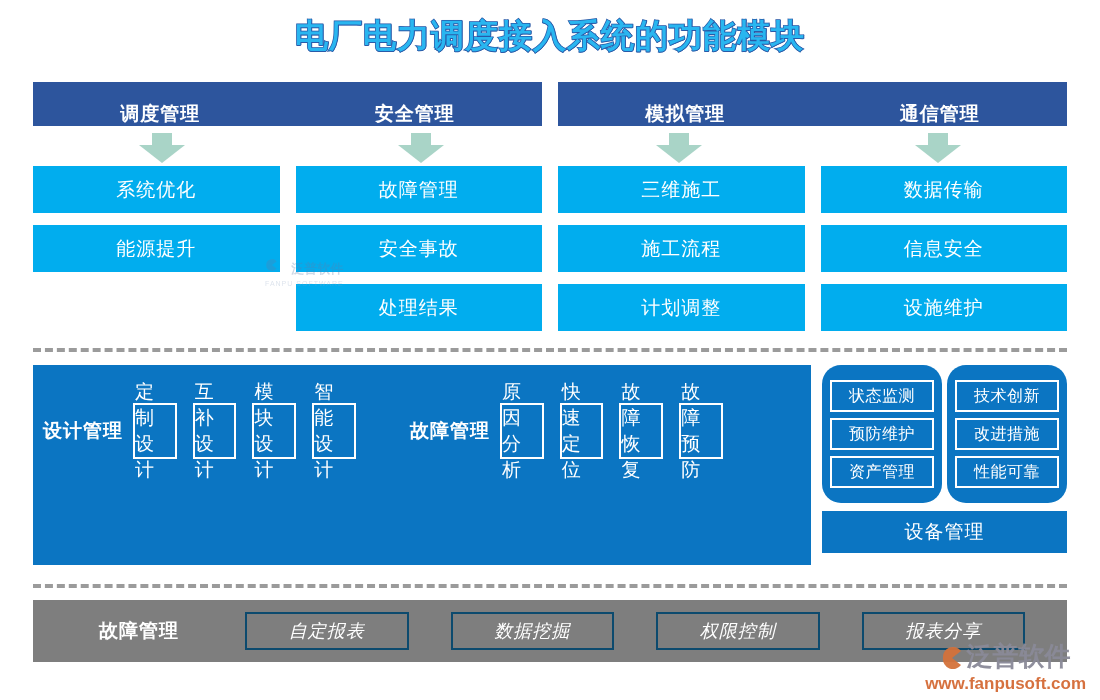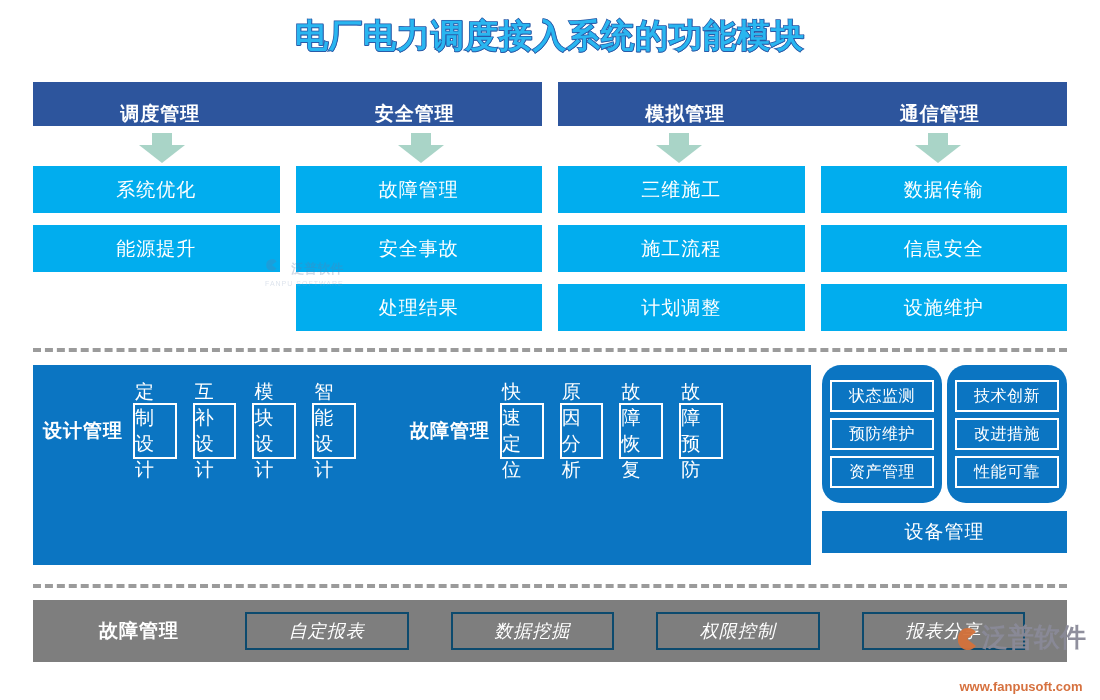--- a/index.html
+++ b/index.html
@@ -315,21 +315,21 @@
     opacity: 0.30;
   }
   .wm-center .wm-mark { font-size: 13px; color: #5c7fae; }
   .wm-center .wm-sub { font-size: 7px; color: #8fa6c4; letter-spacing: 1px; }
   .wm-corner {
     right: 14px;
     bottom: 6px;
     opacity: 0.95;
   }
   .wm-corner .wm-mark { font-size: 26px; color: #8a8a98; }
-  .wm-corner .wm-url { font-size: 13px; margin-top: 24px; }
+  .wm-corner .wm-url { font-size: 17px; }
   .wm-logo {
     width: 22px;
     height: 22px;
     position: relative;
     flex: none;
   }
   .wm-logo svg { display: block; }
 </style>
 </head>
 <body>
@@ -409,22 +409,22 @@
       <div class="mid-cells">
         <div class="mid-cell">定制设计</div>
         <div class="mid-cell">互补设计</div>
         <div class="mid-cell">模块设计</div>
         <div class="mid-cell">智能设计</div>
       </div>
     </div>
     <div class="mid-row">
       <div class="mid-row-label">故障管理</div>
       <div class="mid-cells">
+        <div class="mid-cell">原因分析</div>
         <div class="mid-cell">快速定位</div>
-        <div class="mid-cell">原因分析</div>
         <div class="mid-cell">故障恢复</div>
         <div class="mid-cell">故障预防</div>
       </div>
     </div>
   </div>
 
   <div class="mid-right">
     <div class="mid-right-top">
       <div class="mrt-col">
         <div class="mrt-cell">状态监测</div>

